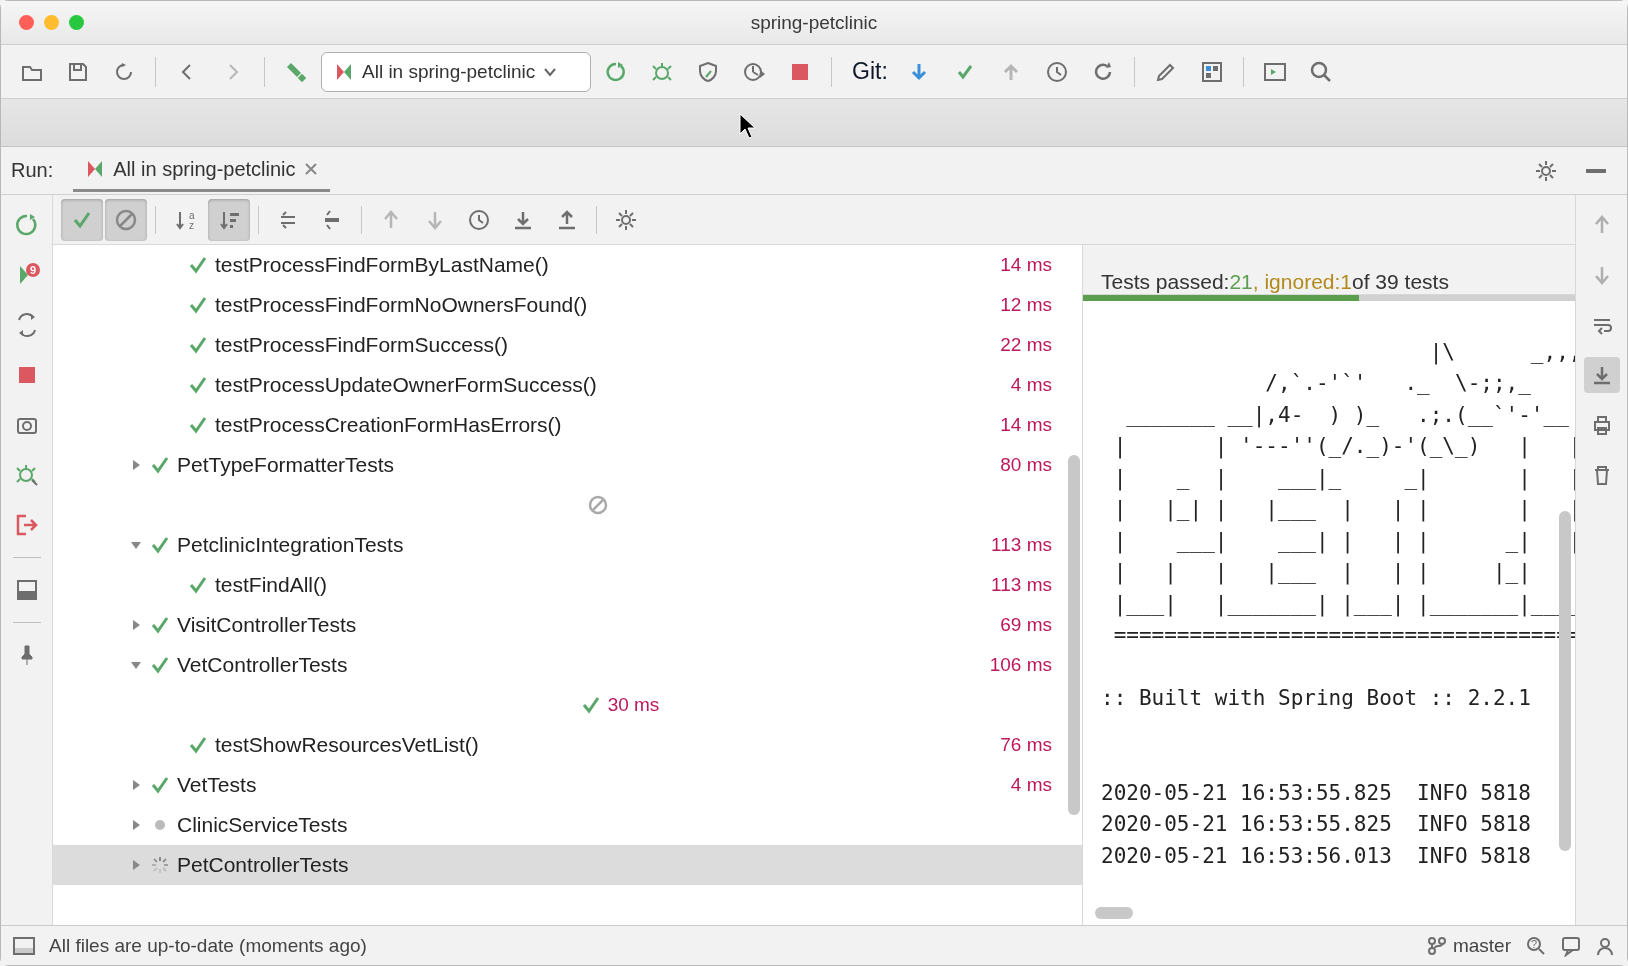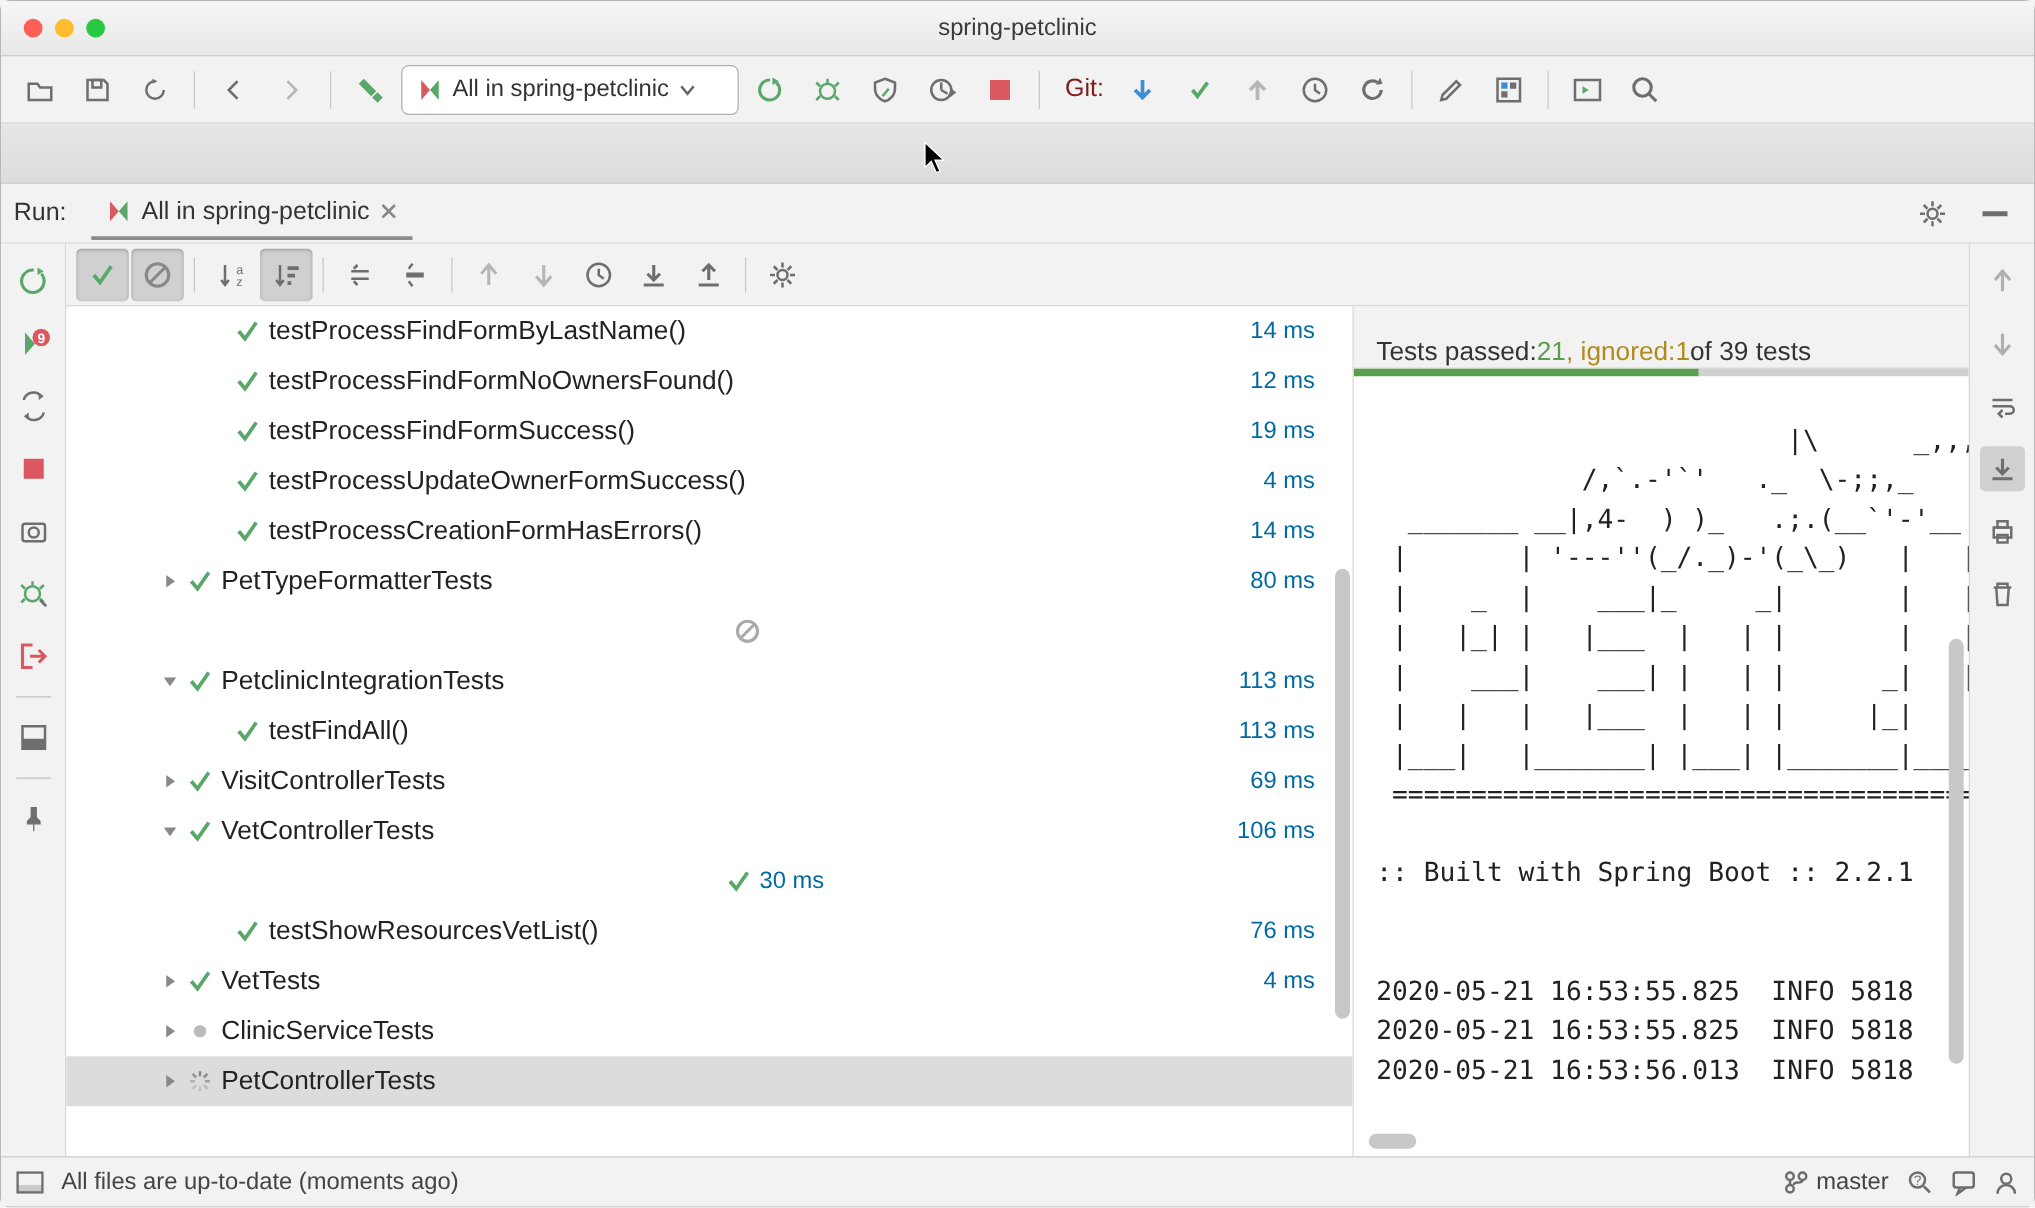--- a/index.html
+++ b/index.html
@@ -12,21 +12,21 @@
 .traffic span { width: 15px; height: 15px; border-radius: 50%; }
 .tl-close { background: #ff5f57; } .tl-min { background: #febc2e; } .tl-max { background: #28c840; }
 .titlebar-title { position: absolute; left: 0; right: 0; text-align: center; font-size: 19px; color: #3a3a3a; font-weight: 500; }
 
 
 .maintoolbar { height: 54px; display: flex; align-items: center; padding: 0 10px; gap: 4px; background: #f2f2f2; border-bottom: 1px solid #d0d0d0; }
 .tb-btn { width: 42px; height: 42px; display: flex; align-items: center; justify-content: center; border-radius: 4px; cursor: pointer; }
 .tb-sep { width: 1px; height: 30px; background: #c8c8c8; margin: 0 6px; }
 .run-config { display: flex; align-items: center; height: 40px; border: 1px solid #b0b0b0; border-radius: 6px; background: #fff; padding: 0 12px; gap: 8px; min-width: 270px; }
 .run-config-text { font-size: 19px; color: #333; }
-.git-label { font-size: 20px; color: #7f1d1d; margin: 0 6px 0 10px; }
+.git-label { font-size: 23px; color: #0f172a; margin: 0 6px 0 10px; }
 
 .empty-bar { height: 48px; background: linear-gradient(#e6e6e6,#dcdcdc); border-bottom: 1px solid #c4c4c4; position: relative; }
 .cursor { position: absolute; left: 738px; top: 14px; }
 
 
 .run-header { height: 48px; display: flex; align-items: center; padding: 0 10px; background: #f2f2f2; border-bottom: 1px solid #d0d0d0; }
 .run-label { font-size: 20px; color: #333; margin-right: 20px; }
 .run-tab { display: flex; align-items: center; gap: 8px; padding: 8px 12px; border-bottom: 3px solid #8a8a8a; }
 .run-tab-text { font-size: 20px; color: #333; }
 .run-header-right { margin-left: auto; display: flex; gap: 8px; }
@@ -44,21 +44,21 @@
 .tt-sep { width: 1px; height: 28px; background: #c8c8c8; margin: 0 6px; }
 .test-split { flex: 1; display: flex; min-height: 0; }
 .test-tree-wrap { width: 1030px; position: relative; display: flex; flex-direction: column; border-right: 1px solid #d8d8d8; }
 .test-tree { flex: 1; overflow: hidden; font-size: 21px; color: #222; }
 .tree-row { display: flex; align-items: center; height: 40px; padding-right: 30px; justify-content: center; }
 .tree-row.selected { background: #dcdcdc; }
 .tree-indent { display: inline-block; }
 .tree-expand { width: 22px; display: inline-flex; align-items: center; justify-content: center; }
 .tree-status { width: 26px; display: inline-flex; align-items: center; justify-content: center; margin-right: 4px; }
 .tree-name { flex: 1; white-space: nowrap; }
-.tree-time { color: #0369a1; font-size: 19px; }
+.tree-time { color: #be185d; font-size: 19px; }
 .tree-scrollbar { position: absolute; right: 2px; top: 210px; width: 12px; height: 360px; background: #c8c8c8; border-radius: 6px; }
 
 .console-wrap { flex: 1; display: flex; flex-direction: column; min-width: 0; }
 .console-header { height: 50px; display: flex; align-items: flex-end; padding: 0 18px; font-size: 21px; border-bottom: 1px solid #d8d8d8; background: #f2f2f2; }
 .console-header .passed { color: #333; }
 .console-header .passed-n { color: #5b9e4d; }
 .console-header .ignored { color: #b28a1c; }
 .console-header .rest { color: #333; }
 .progress-bar { height: 6px; display: flex; }
 .progress-green { background: #5b9e4d; } .progress-gray { background: #d0d0d0; }
@@ -419,21 +419,21 @@
                 <span class="tree-time">12 ms</span>
               </div>
               <div class="tree-row">
                 <span class="tree-indent" style="width:132px"></span>
                 <span class="tree-status">
                   <svg width="20" height="20">
                     <path d="M3 10l5 6 9-13" fill="none" stroke="#59a869" stroke-width="3"></path>
                   </svg>
                 </span>
                 <span class="tree-name">testProcessFindFormSuccess()</span>
-                <span class="tree-time">19 ms</span>
+                <span class="tree-time">22 ms</span>
               </div>
               <div class="tree-row">
                 <span class="tree-indent" style="width:132px"></span>
                 <span class="tree-status">
                   <svg width="20" height="20">
                     <path d="M3 10l5 6 9-13" fill="none" stroke="#59a869" stroke-width="3"></path>
                   </svg>
                 </span>
                 <span class="tree-name">testProcessUpdateOwnerFormSuccess()</span>
                 <span class="tree-time">4 ms</span>

